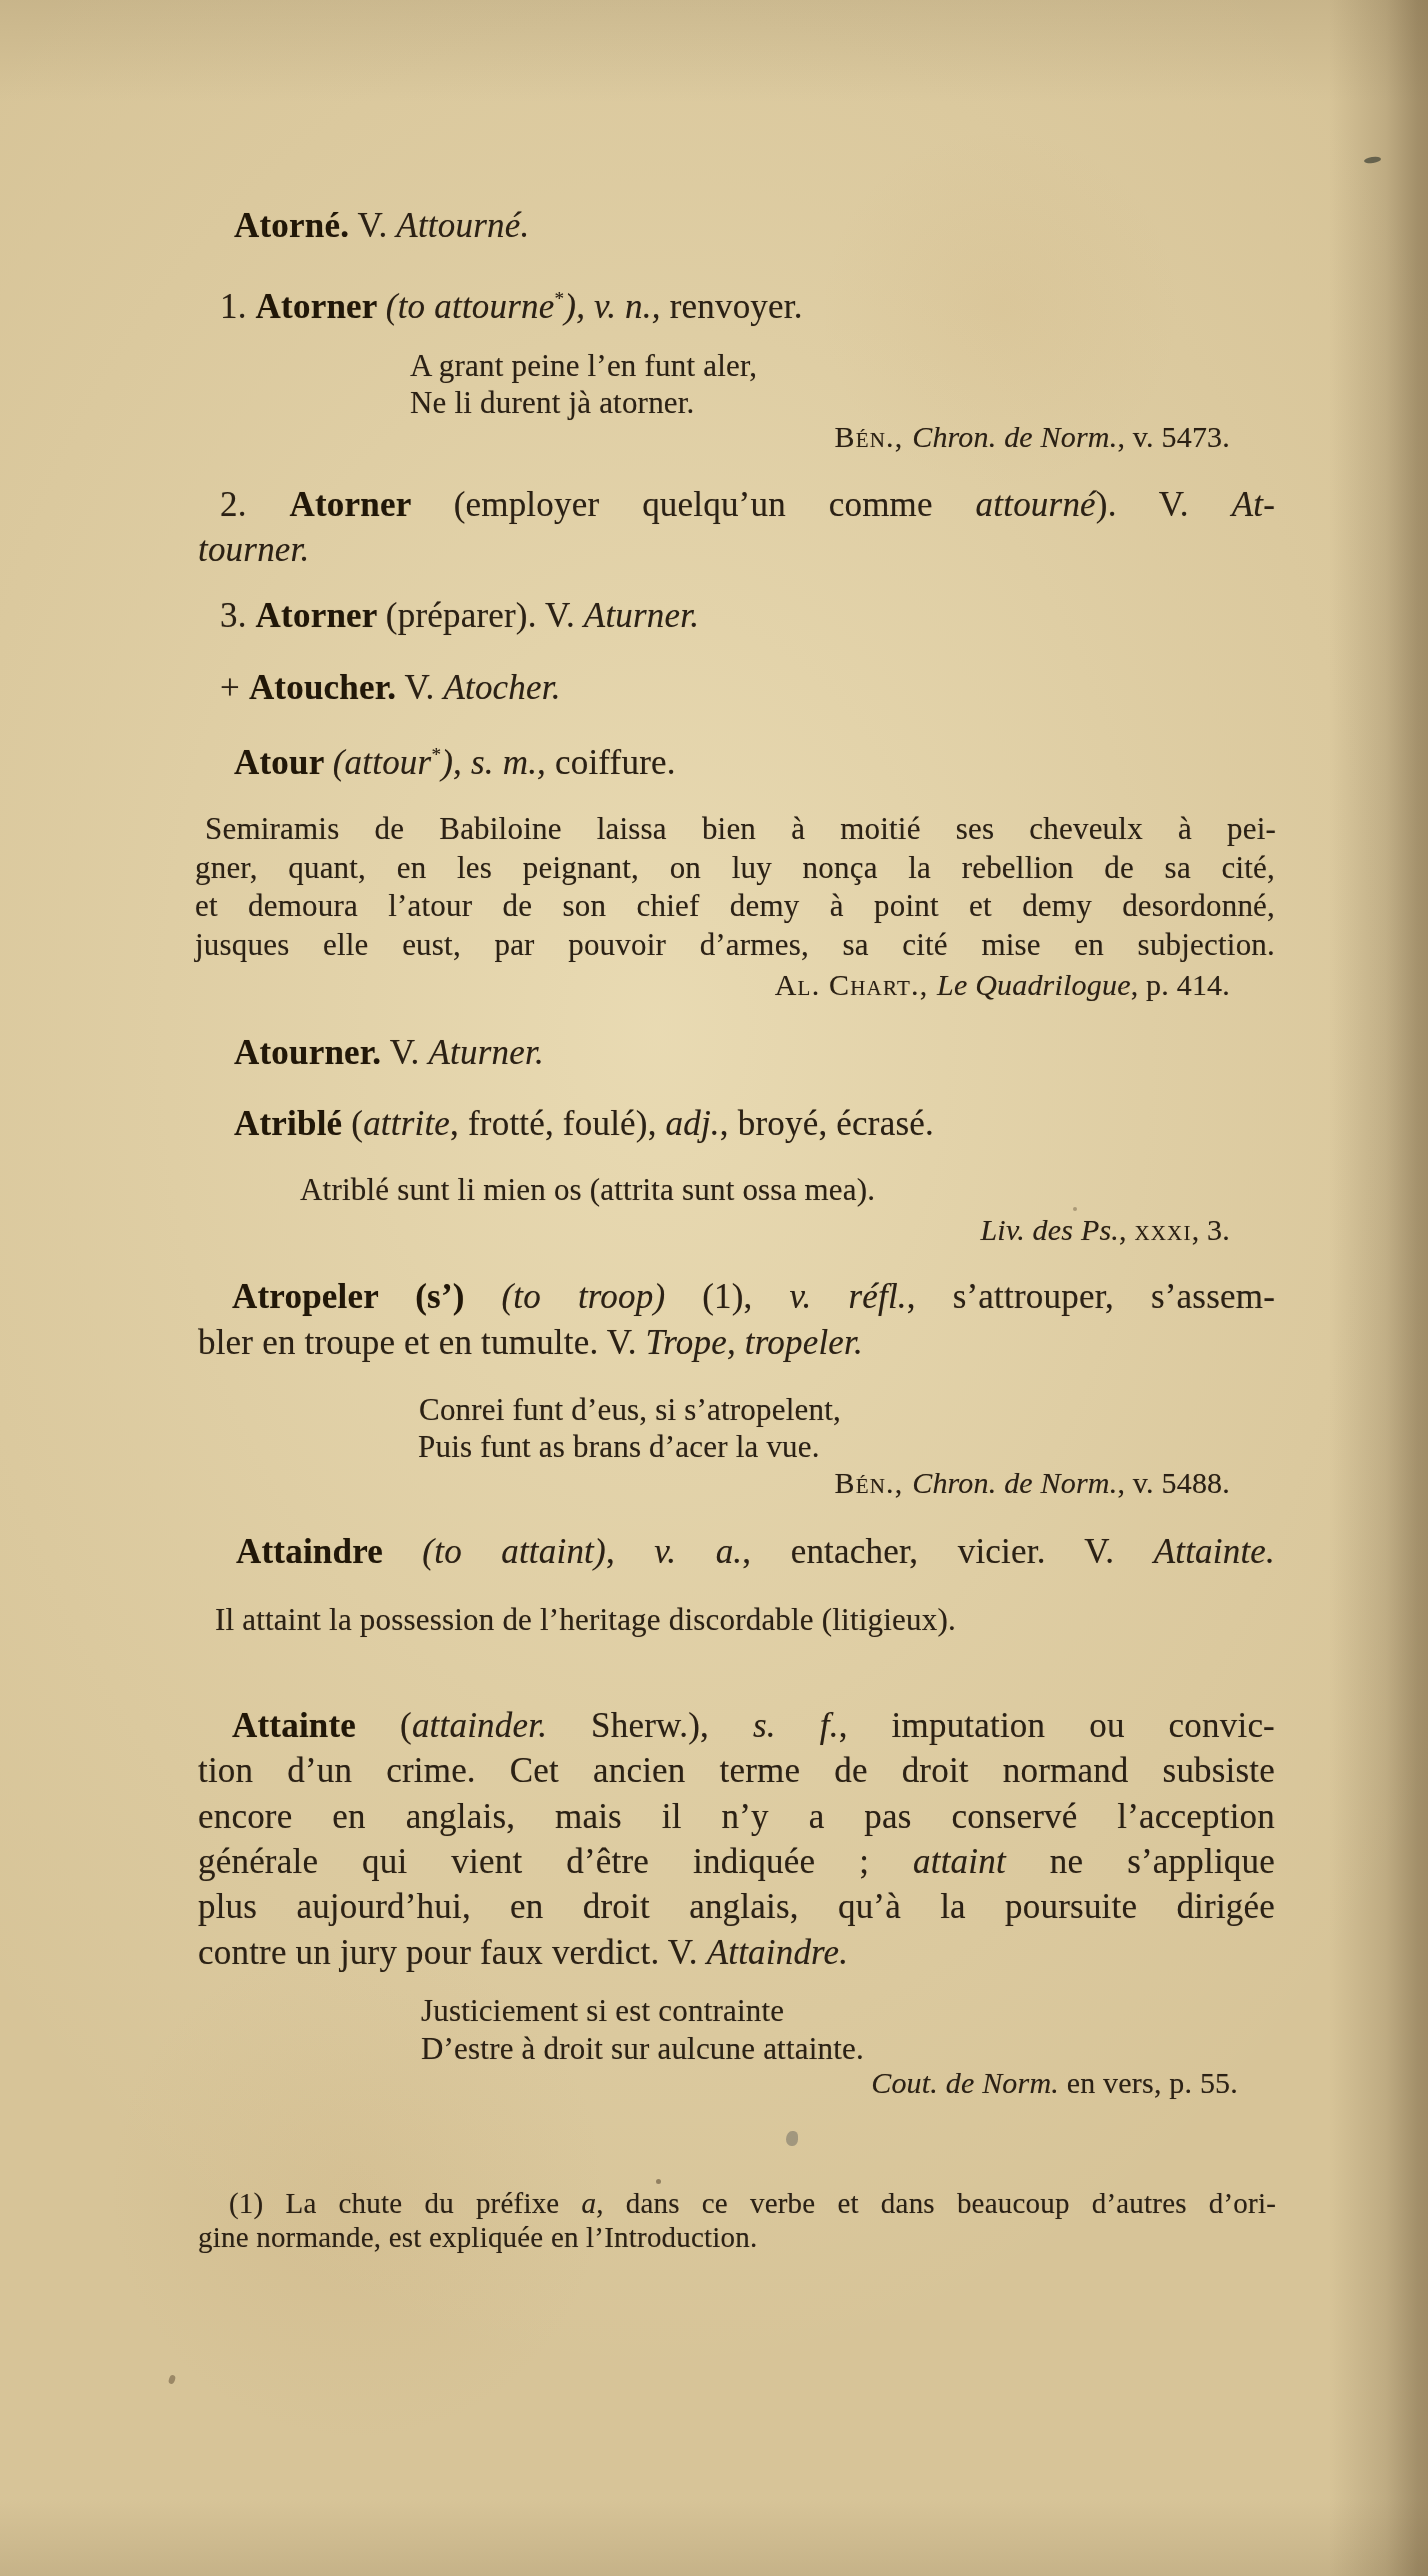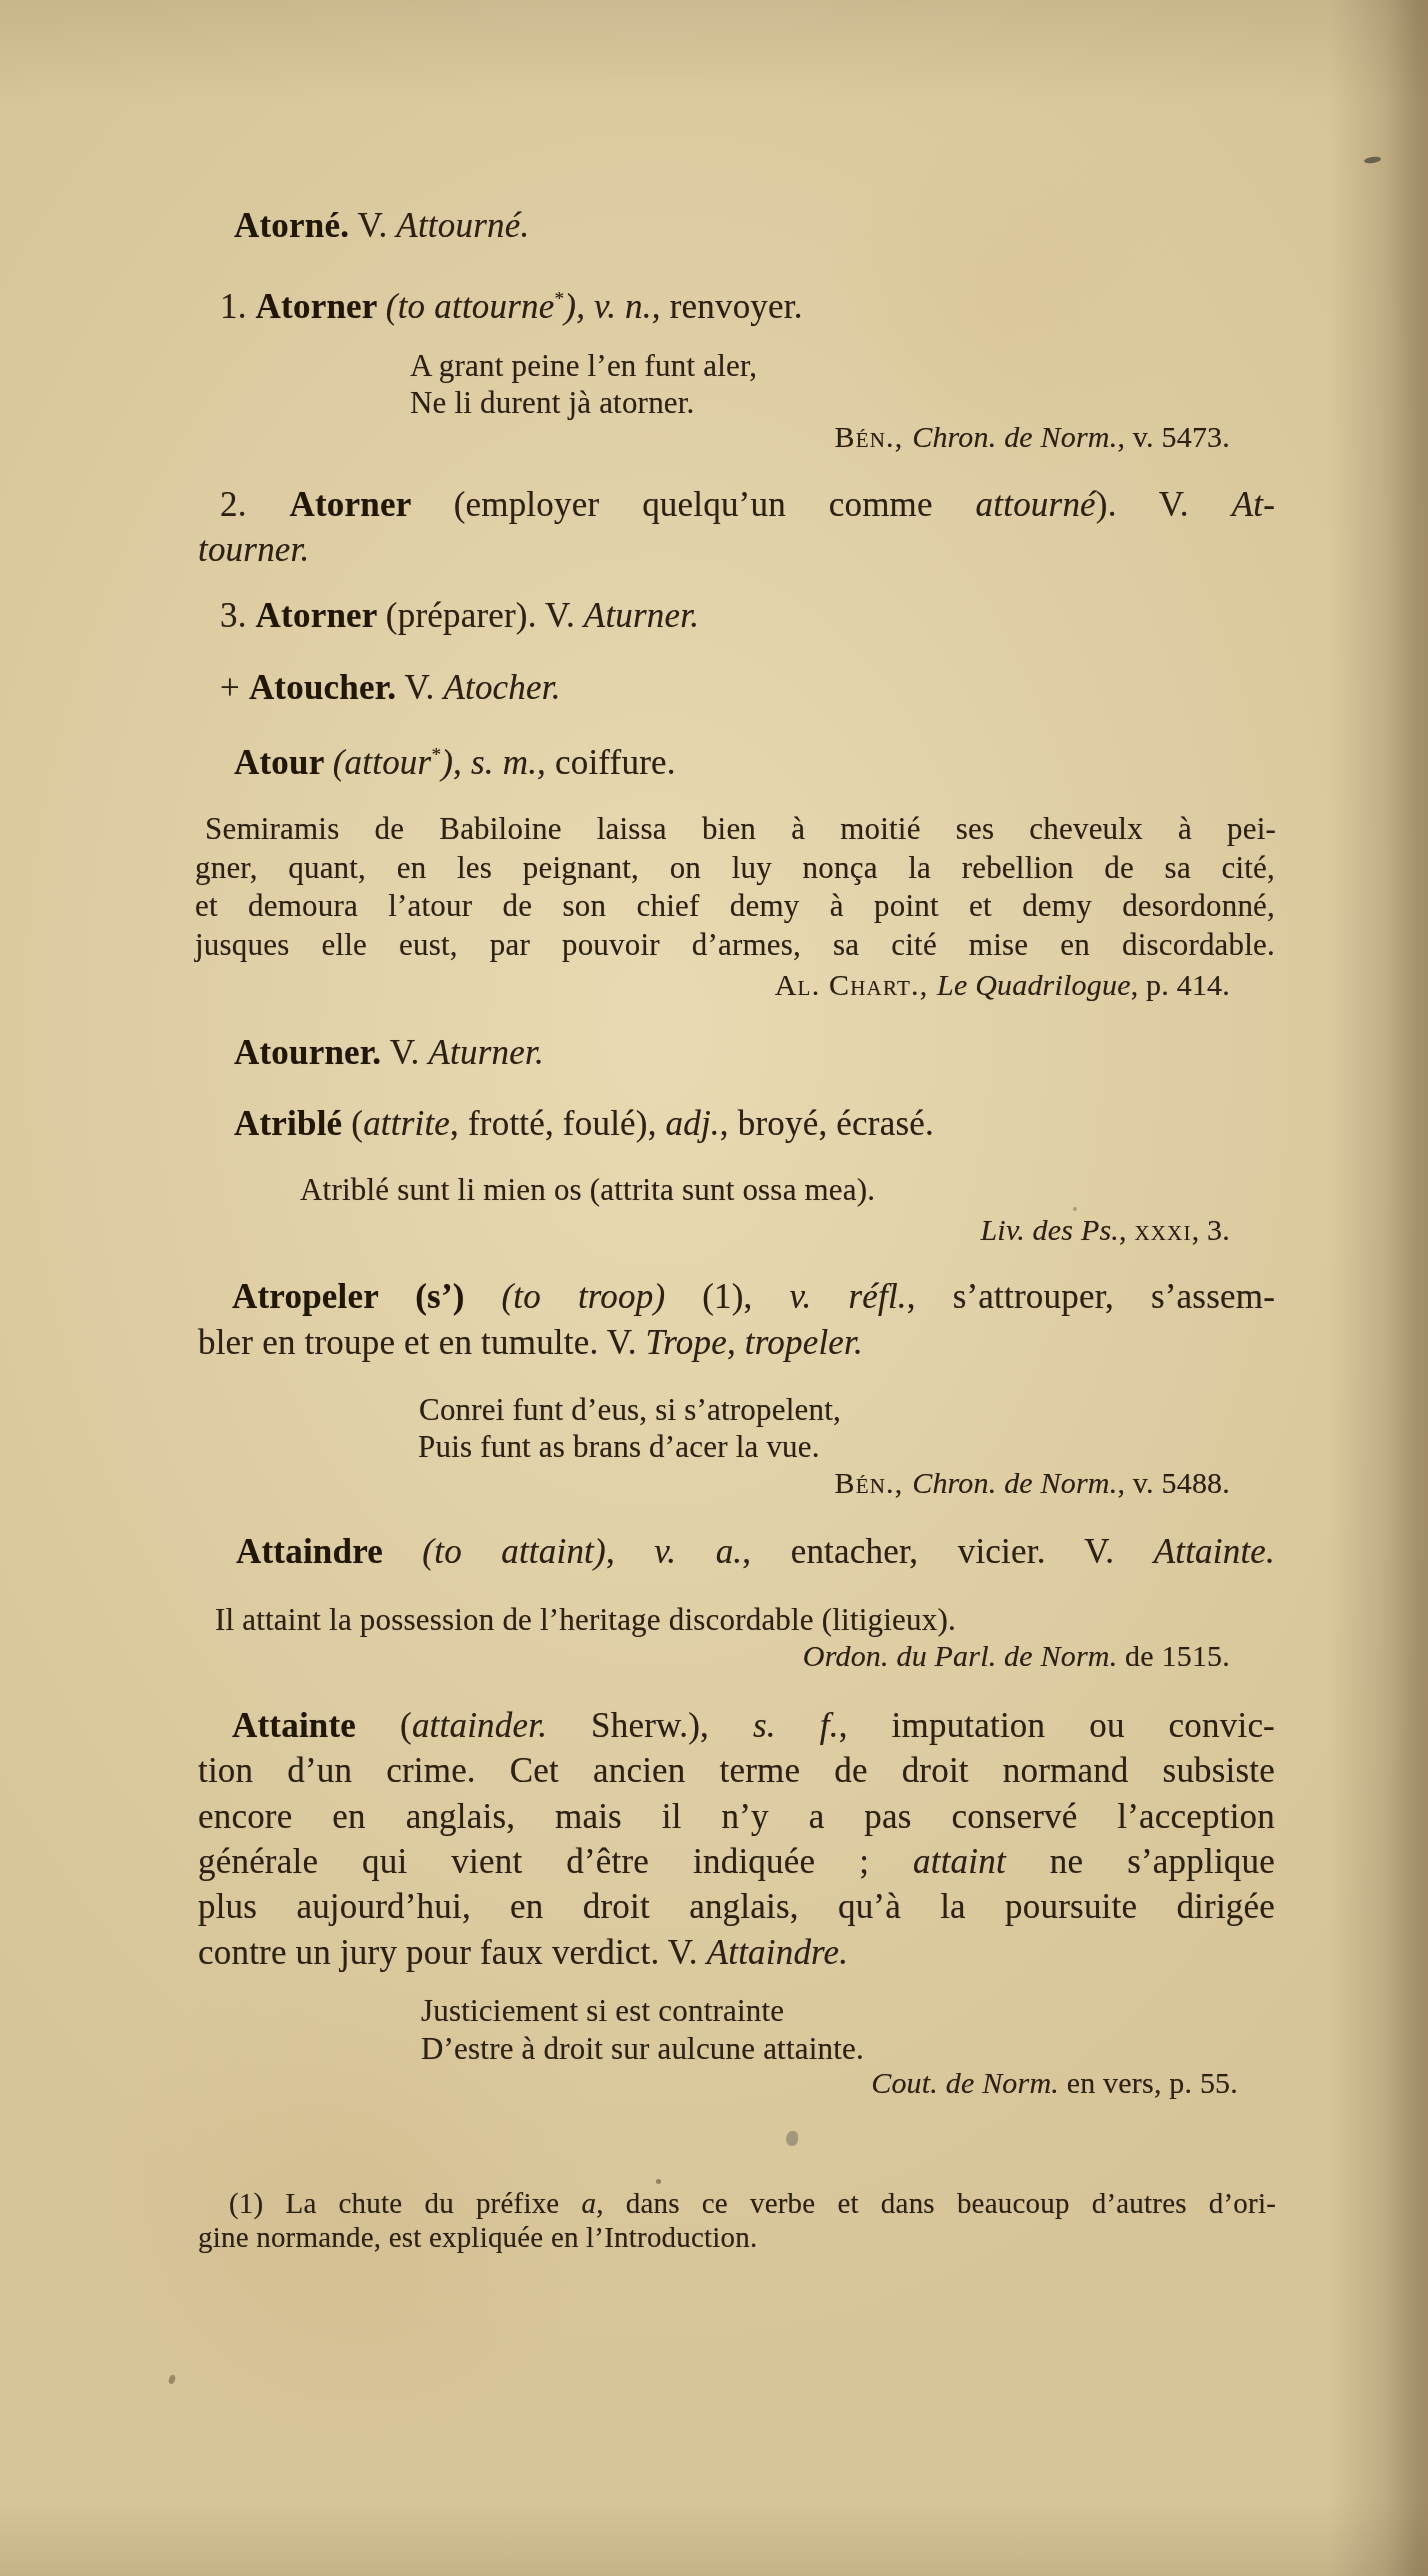--- a/index.html
+++ b/index.html
@@ -56,41 +56,40 @@
 
   <div class="line body" style="top:593px;left:220px;text-align:center;"><span class="seg ">3. </span><span class="seg b">Atorner </span><span class="seg ">(préparer). V. </span><span class="seg i">Aturner.</span></div>
 
   <div class="line body" style="top:665px;left:220px;"><span class="seg ">+ </span><span class="seg b">Atoucher.</span><span class="seg "> V. </span><span class="seg i">Atocher.</span></div>
 
   <div class="line body" style="top:732px;left:234px;"><span class="seg b">Atour </span><span class="seg i">(attour</span><span class="seg sup">*</span><span class="seg i">), s. m., </span><span class="seg ">coiffure.</span></div>
 
   <div class="line qt fill" style="top:809px;left:205px;width:1071px;"><span class="seg ">Semiramis de Babiloine laissa bien à moitié ses cheveulx à pei-</span></div>
   <div class="line qt fill" style="top:848px;left:195px;width:1080px;"><span class="seg ">gner, quant, en les peignant, on luy nonça la rebellion de sa cité,</span></div>
   <div class="line qt fill" style="top:886px;left:195px;width:1080px;"><span class="seg ">et demoura l’atour de son chief demy à point et demy desordonné,</span></div>
-  <div class="line qt fill" style="top:925px;left:195px;width:1080px;"><span class="seg ">jusques elle eust, par pouvoir d’armes, sa cité mise en discordable.</span></div>
+  <div class="line qt fill" style="top:925px;left:195px;width:1080px;"><span class="seg ">jusques elle eust, par pouvoir d’armes, sa cité mise en subjection.</span></div>
   <div class="line cite right" style="top:967px;left:198px;width:1032px;"><span class="seg sc">Al. Chart., </span><span class="seg i">Le Quadrilogue</span><span class="seg ">, p. 414.</span></div>
 
   <div class="line body" style="top:1030px;left:234px;"><span class="seg b">Atourner.</span><span class="seg "> V. </span><span class="seg i">Aturner.</span></div>
 
   <div class="line body" style="top:1101px;left:234px;"><span class="seg b">Atriblé </span><span class="seg ">(</span><span class="seg i">attrite</span><span class="seg ">, frotté, foulé), </span><span class="seg i">adj.</span><span class="seg ">, broyé, écrasé.</span></div>
 
   <div class="line qt" style="top:1170px;left:300px;"><span class="seg ">Atriblé sunt li mien os (attrita sunt ossa mea).</span></div>
   <div class="line cite right" style="top:1212px;left:198px;width:1032px;"><span class="seg i">Liv. des Ps.</span><span class="seg ">, </span><span class="seg sc">xxxi</span><span class="seg ">, 3.</span></div>
 
   <div class="line body fill" style="top:1274px;left:232px;width:1043px;"><span class="seg b">Atropeler (s’) </span><span class="seg i">(to troop) </span><span class="seg ">(1), </span><span class="seg i">v. réfl.</span><span class="seg ">, s’attrouper, s’assem-</span></div>
   <div class="line body" style="top:1320px;left:198px;"><span class="seg ">bler en troupe et en tumulte. V. </span><span class="seg i">Trope, tropeler.</span></div>
 
   <div class="line qt" style="top:1390px;left:419px;"><span class="seg ">Conrei funt d’eus, si s’atropelent,</span></div>
   <div class="line qt" style="top:1427px;left:418px;"><span class="seg ">Puis funt as brans d’acer la vue.</span></div>
   <div class="line cite right" style="top:1465px;left:198px;width:1032px;"><span class="seg sc">Bén., </span><span class="seg i">Chron. de Norm.</span><span class="seg ">, v. 5488.</span></div>
 
   <div class="line body fill" style="top:1529px;left:236px;width:1039px;"><span class="seg b">Attaindre </span><span class="seg i">(to attaint)</span><span class="seg ">, </span><span class="seg i">v. a.</span><span class="seg ">, entacher, vicier. V. </span><span class="seg i">Attainte.</span></div>
 
   <div class="line qt" style="top:1600px;left:215px;"><span class="seg ">Il attaint la possession de l’heritage discordable (litigieux).</span></div>
-  <div class="line cite right" style="top:1638px;left:198px;width:1032px;"><span class="seg i">Ordon. du Parl. de Norm.</span><span class="seg "> de 1515.</span></div>
 
   <div class="line body fill" style="top:1703px;left:232px;width:1043px;"><span class="seg b">Attainte </span><span class="seg ">(</span><span class="seg i">attainder.</span><span class="seg "> Sherw.), </span><span class="seg i">s. f.</span><span class="seg ">, imputation ou convic-</span></div>
   <div class="line body fill" style="top:1748px;left:198px;width:1077px;"><span class="seg ">tion d’un crime. Cet ancien terme de droit normand subsiste</span></div>
   <div class="line body fill" style="top:1794px;left:198px;width:1077px;"><span class="seg ">encore en anglais, mais il n’y a pas conservé l’acception</span></div>
   <div class="line body fill" style="top:1839px;left:198px;width:1077px;"><span class="seg ">générale qui vient d’être indiquée ; </span><span class="seg i">attaint</span><span class="seg "> ne s’applique</span></div>
   <div class="line body fill" style="top:1884px;left:198px;width:1077px;"><span class="seg ">plus aujourd’hui, en droit anglais, qu’à la poursuite dirigée</span></div>
   <div class="line body" style="top:1930px;left:198px;"><span class="seg ">contre un jury pour faux verdict. V. </span><span class="seg i">Attaindre.</span></div>
 
   <div class="line qt" style="top:1991px;left:421px;"><span class="seg ">Justiciement si est contrainte</span></div>
   <div class="line qt" style="top:2029px;left:421px;"><span class="seg ">D’estre à droit sur aulcune attainte.</span></div>

